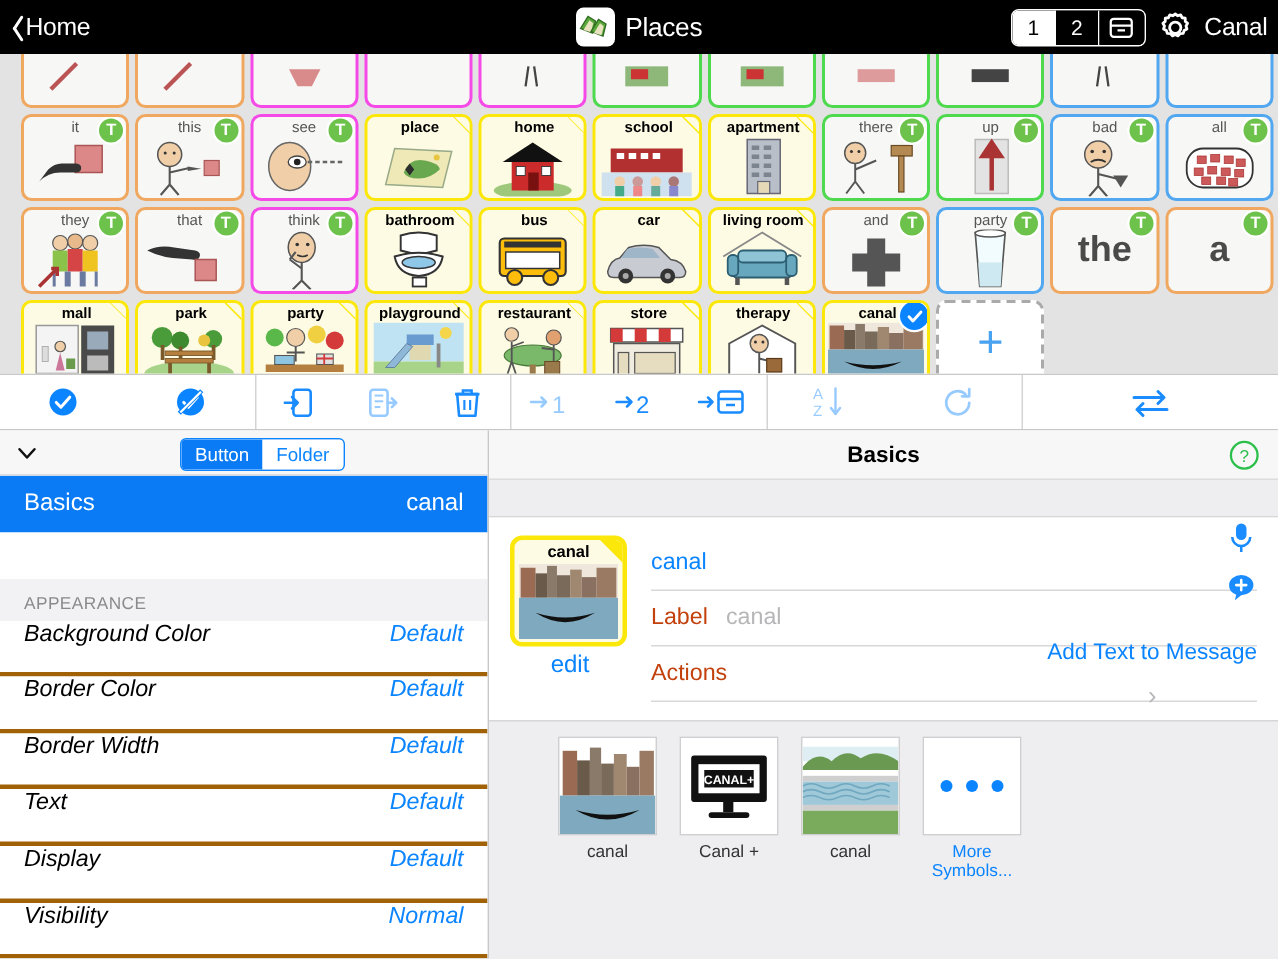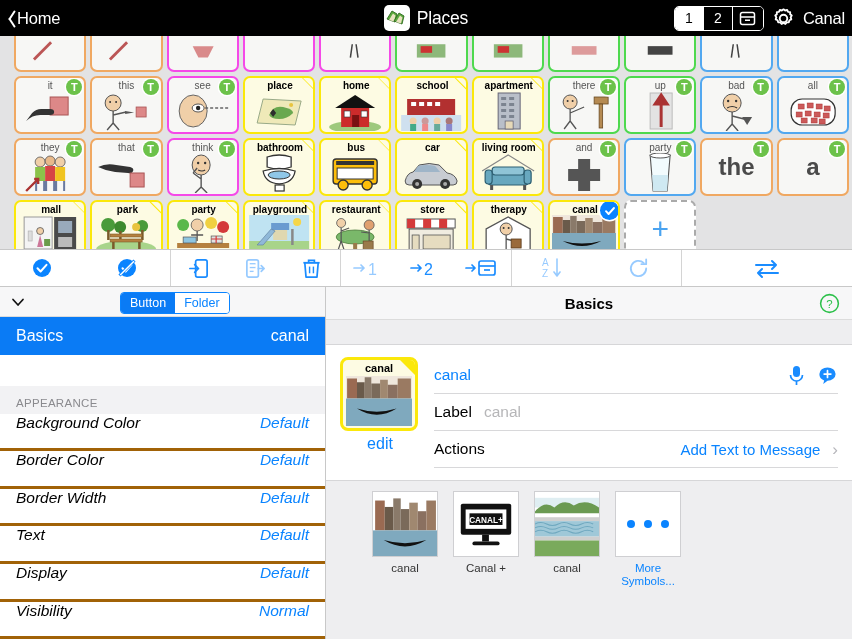--- a/index.html
+++ b/index.html
@@ -203,23 +203,23 @@
   .thumb-art { position: absolute; left: 3px; right: 3px; top: 16px; bottom: 2px; }
   .edit-link { text-align: center; font-size: 16px; color: #0a84ff; margin-top: 4px; cursor: pointer; }
 
   .fields { flex: 1; margin-left: 14px; }
   .frow {
     height: 37px; display: flex; align-items: center;
     border-bottom: 1px solid #d8d8da;
   }
   .frow:last-child { border-bottom: 1px solid #d8d8da; }
   .f-value-blue { font-size: 15.5px; color: #0a84ff; }
-  .f-label { font-size: 15.5px; color: #000000; margin-right: 12px; }
+  .f-label { font-size: 15.5px; color: #c2410c; margin-right: 12px; }
   .f-placeholder { font-size: 15.5px; color: #b6b6b8; }
-  .f-right { margin-left: auto; display: flex; align-items: center; gap: 12px; }
+  .f-right { margin-left: auto; display: flex; align-items: center; gap: 12px; flex-direction: column; }
   .f-action { font-size: 15px; color: #0a84ff; }
   .chev-right-g { color: #b6b6bb; font-size: 17px; line-height: 1; }
   .mic-icon { width: 17px; height: 21px; cursor: pointer; }
   .addmsg-icon { width: 21px; height: 21px; cursor: pointer; }
 
   
   .symbols {
     margin: 12px 0 0 0; background: #eeeef0; border-top: 1px solid #d6d6d8;
     padding: 10px 0 12px 0; display: flex; gap: 15px; padding-left: 46px;
     flex: 1;

